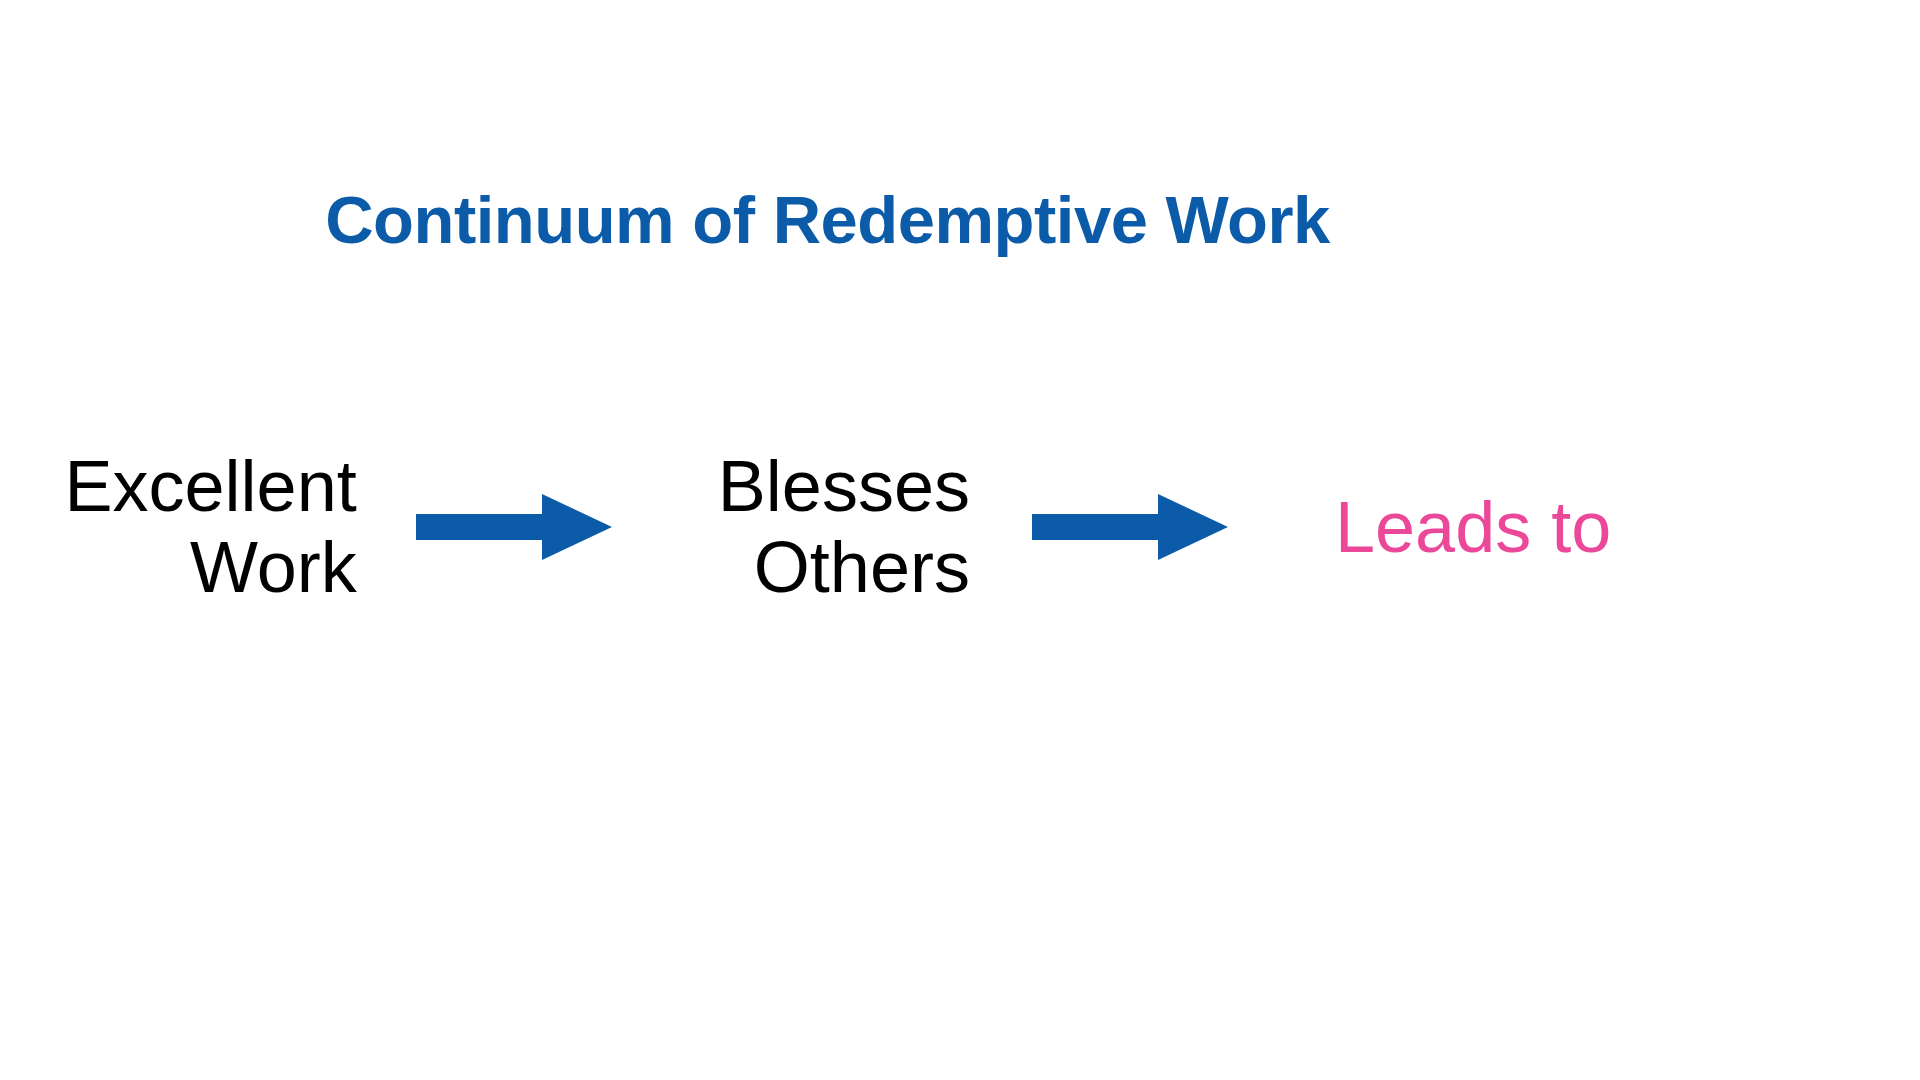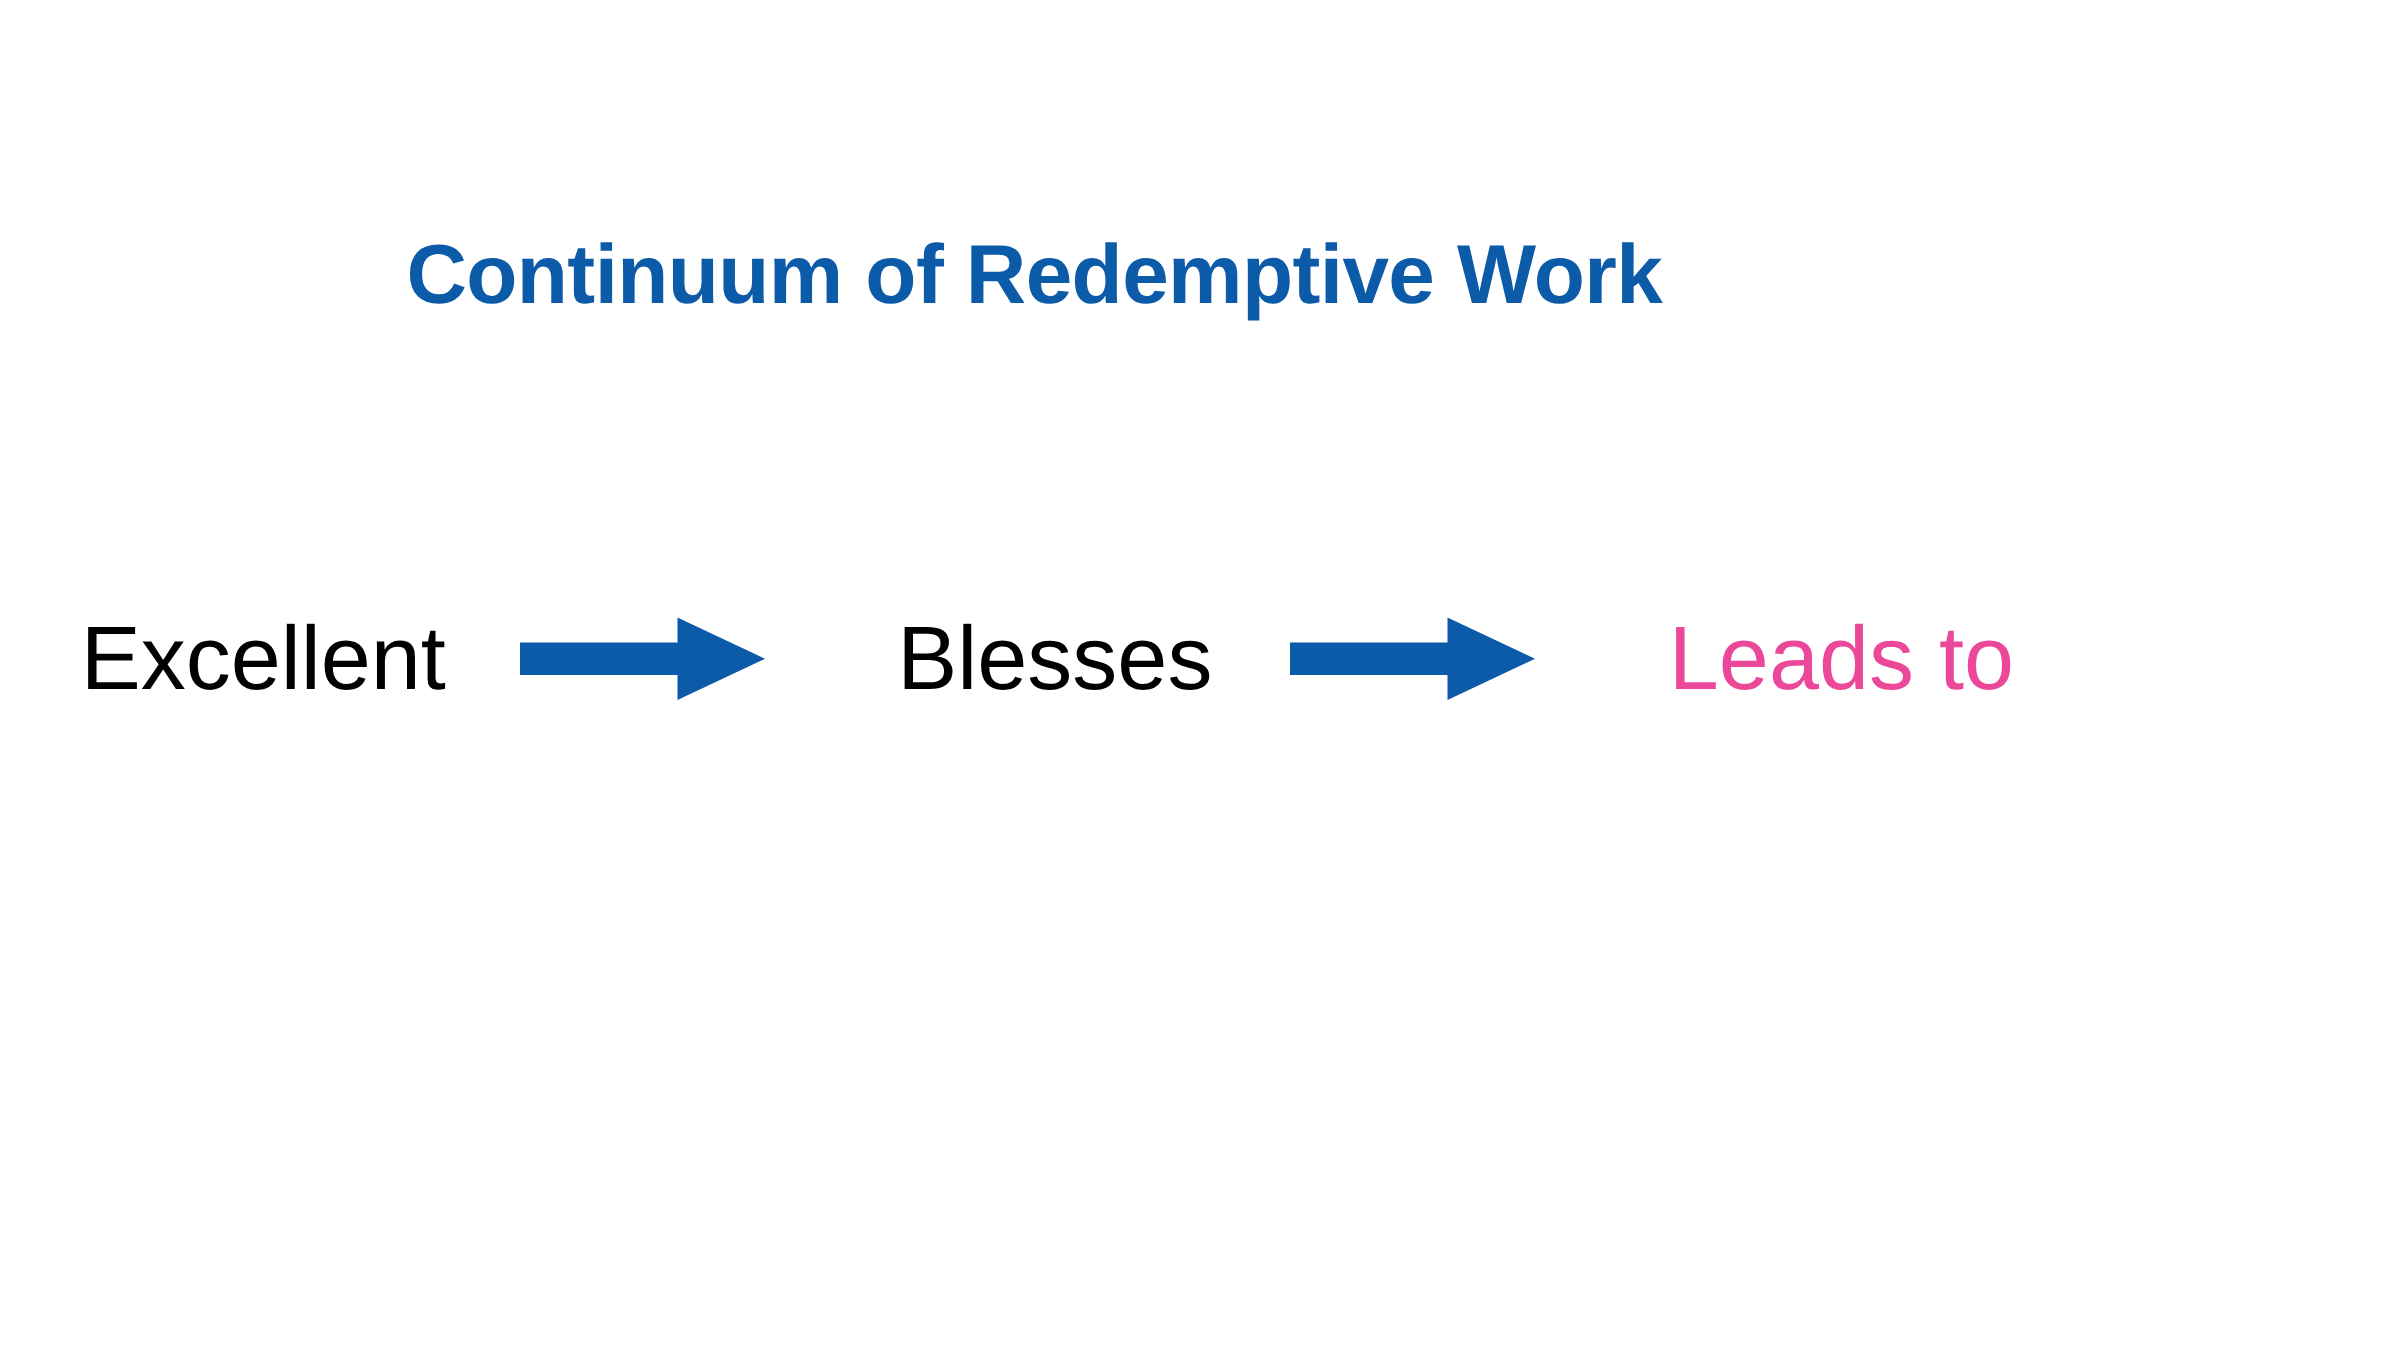--- a/index.html
+++ b/index.html
@@ -85,30 +85,32 @@
 <body>
 
 <div id="slide" style="background: rgb(255, 255, 255);">
 
   <div id="slide-title" style="color: rgb(11, 91, 168);">Continuum of Redemptive Work</div>
 
   <div id="continuum-row">
 
     <div class="stage-label stage-1" style="color: rgb(0, 0, 0);">
       <span class="line">Excellent</span>
+      <span class="line">Work</span>
     </div>
 
     <div class="arrow-slot arrow-1">
       <svg class="arrow-svg" width="196" height="66" viewBox="0 0 196 66" aria-hidden="true">
         <polygon points="0,20 126,20 126,0 196,33 126,66 126,46 0,46" fill="#0b5ba8"></polygon>
       </svg>
     </div>
 
     <div class="stage-label stage-2" style="color: rgb(0, 0, 0); text-align: right;">
       <span class="line">Blesses</span>
+      <span class="line">Others</span>
     </div>
 
     <div class="arrow-slot arrow-2">
       <svg class="arrow-svg" width="196" height="66" viewBox="0 0 196 66" aria-hidden="true">
         <polygon points="0,20 126,20 126,0 196,33 126,66 126,46 0,46" fill="#0b5ba8"></polygon>
       </svg>
     </div>
 
     <div class="stage-label stage-3" style="color: #ec4899;">
       <span class="line">Leads to</span>

